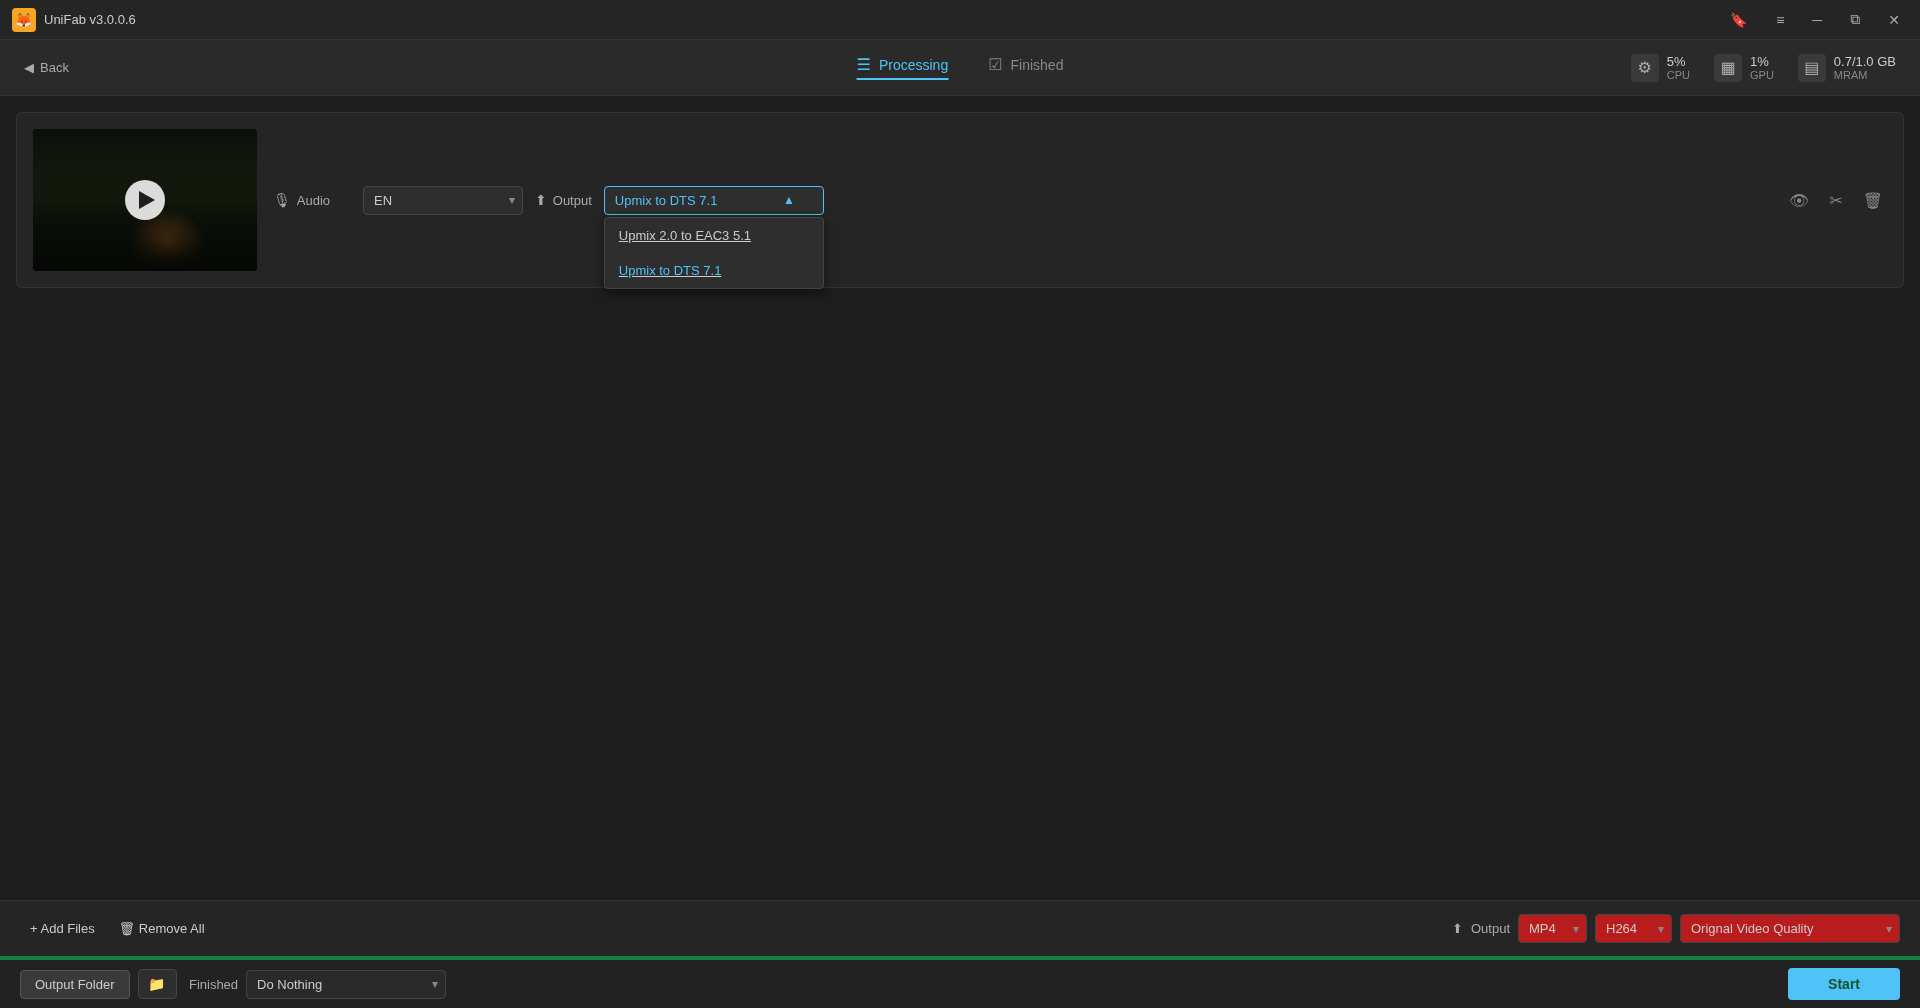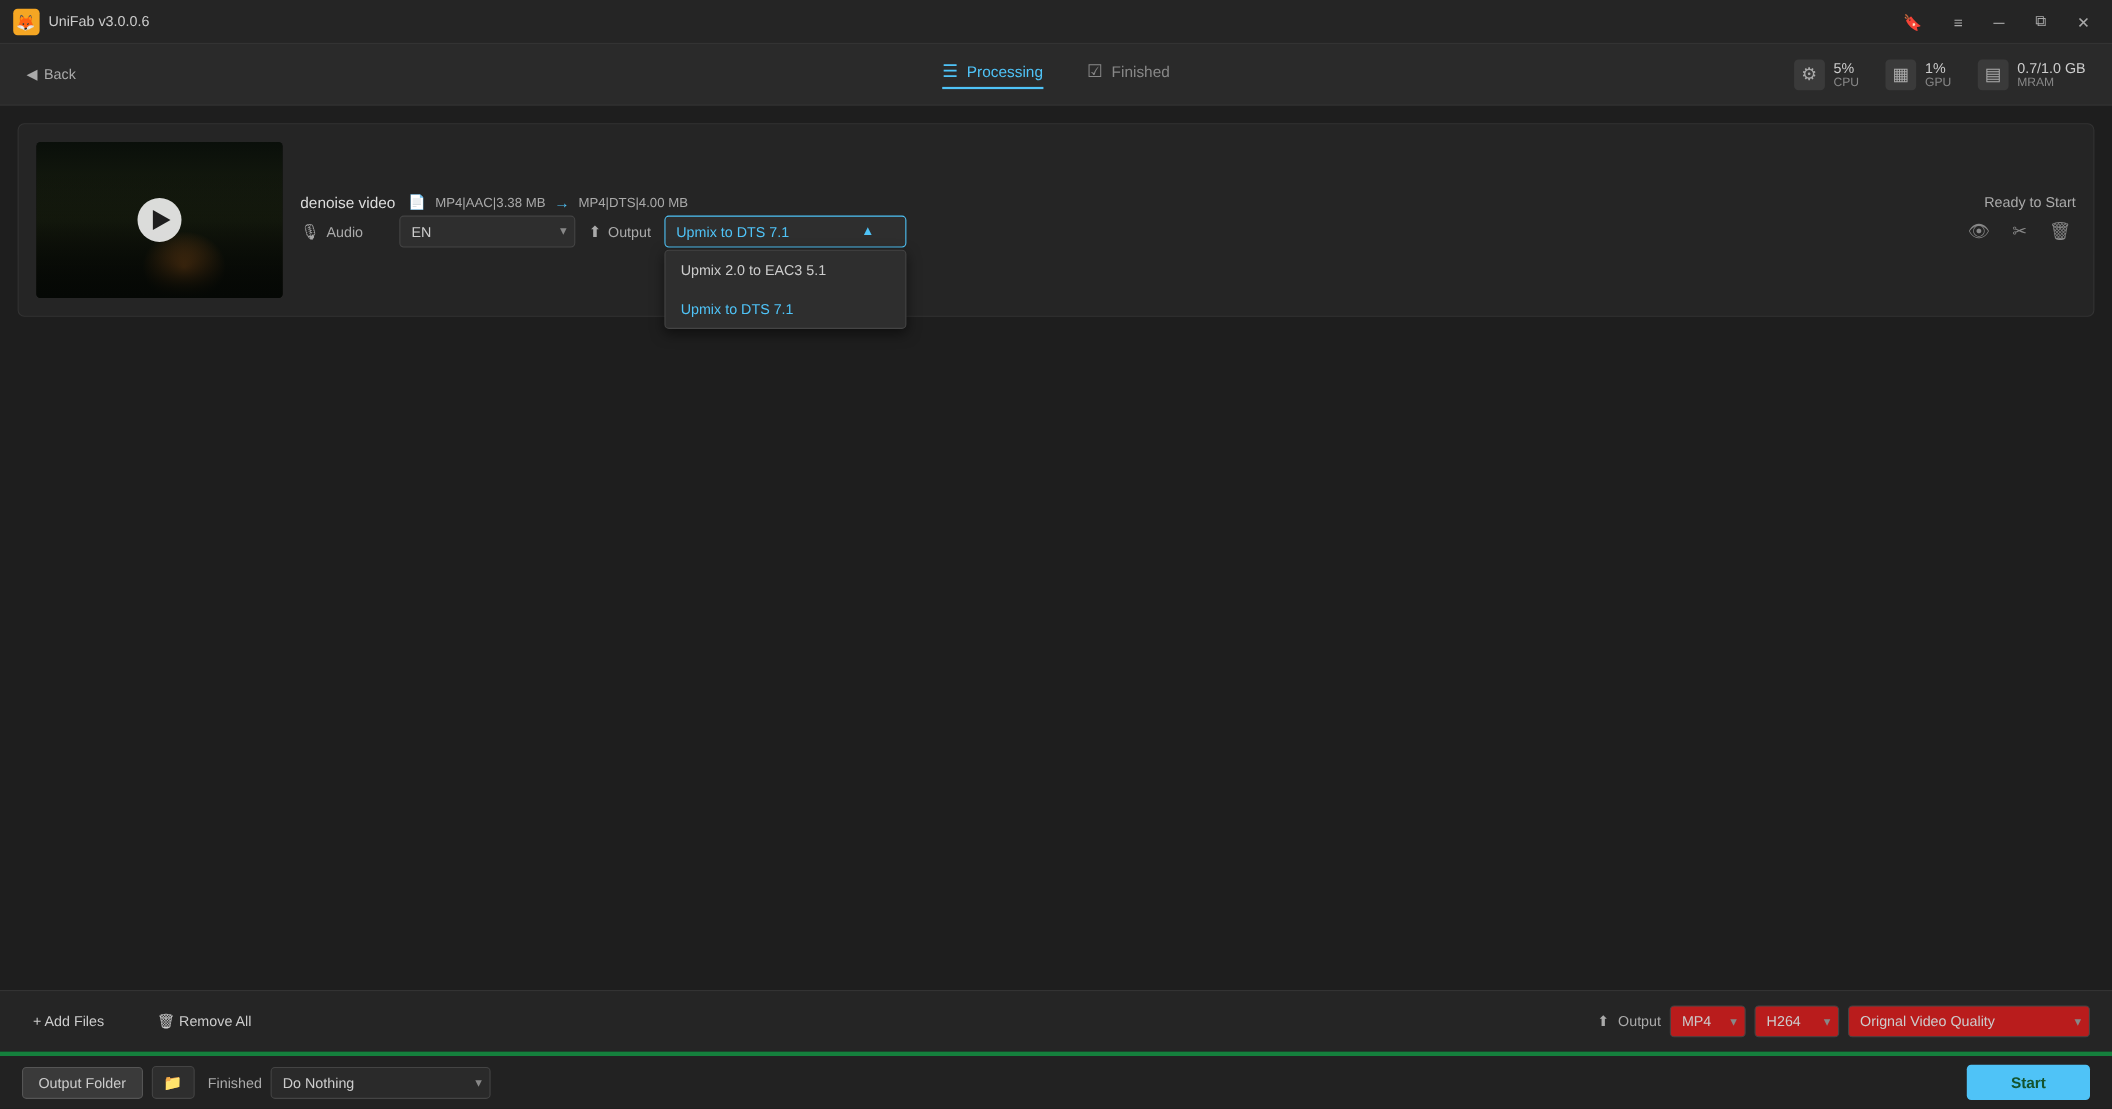--- a/index.html
+++ b/index.html
@@ -326,20 +326,21 @@
     .dropdown-menu {
       position: absolute;
       top: calc(100% + 2px);
       left: 0;
       background: #2e2e2e;
       border: 1px solid #444;
       border-radius: 4px;
       width: 220px;
       z-index: 100;
       box-shadow: 0 4px 12px rgba(0,0,0,0.5);
+      text-decoration: underline;
     }
     .dropdown-item {
       padding: 10px 14px;
       color: #ccc;
       cursor: pointer;
       font-size: 13px;
     }
     .dropdown-item.selected {
       color: #4fc3f7;
     }
@@ -359,21 +360,21 @@
       border-radius: 3px;
     }
 
     
     .bottom-bar {
       background: #252525;
       border-top: 1px solid #333;
       padding: 10px 20px;
       display: flex;
       align-items: center;
-      gap: 28px;
+      gap: 4px;
       height: 56px;
     }
     .bottom-btn {
       display: flex;
       align-items: center;
       gap: 6px;
       background: none;
       border: none;
       color: #ccc;
       cursor: pointer;
@@ -586,30 +587,20 @@
     <div class="video-card-header">
       <div class="thumbnail">
         <div class="thumbnail-scene"></div>
         <div class="thumbnail-trees"></div>
         <div class="play-btn">
           <div class="play-triangle"></div>
         </div>
       </div>
 
       <div class="video-info">
-        <div class="video-title-row">
-          <span class="video-name">denoise video</span>
-          <div class="file-info">
-            <span class="file-icon">📄</span>
-            <span>MP4|AAC|3.38 MB</span>
-            <span class="arrow-icon">→</span>
-            <span>MP4|DTS|4.00 MB</span>
-          </div>
-          <span class="status-badge">Ready to Start</span>
-        </div>
 
         <div class="audio-row">
           <div class="audio-label">
             <span class="mic-icon">🎙</span>
             <span>Audio</span>
           </div>
 
           <div class="select-wrapper">
             <select class="lang-select">
               <option value="EN">EN</option>

